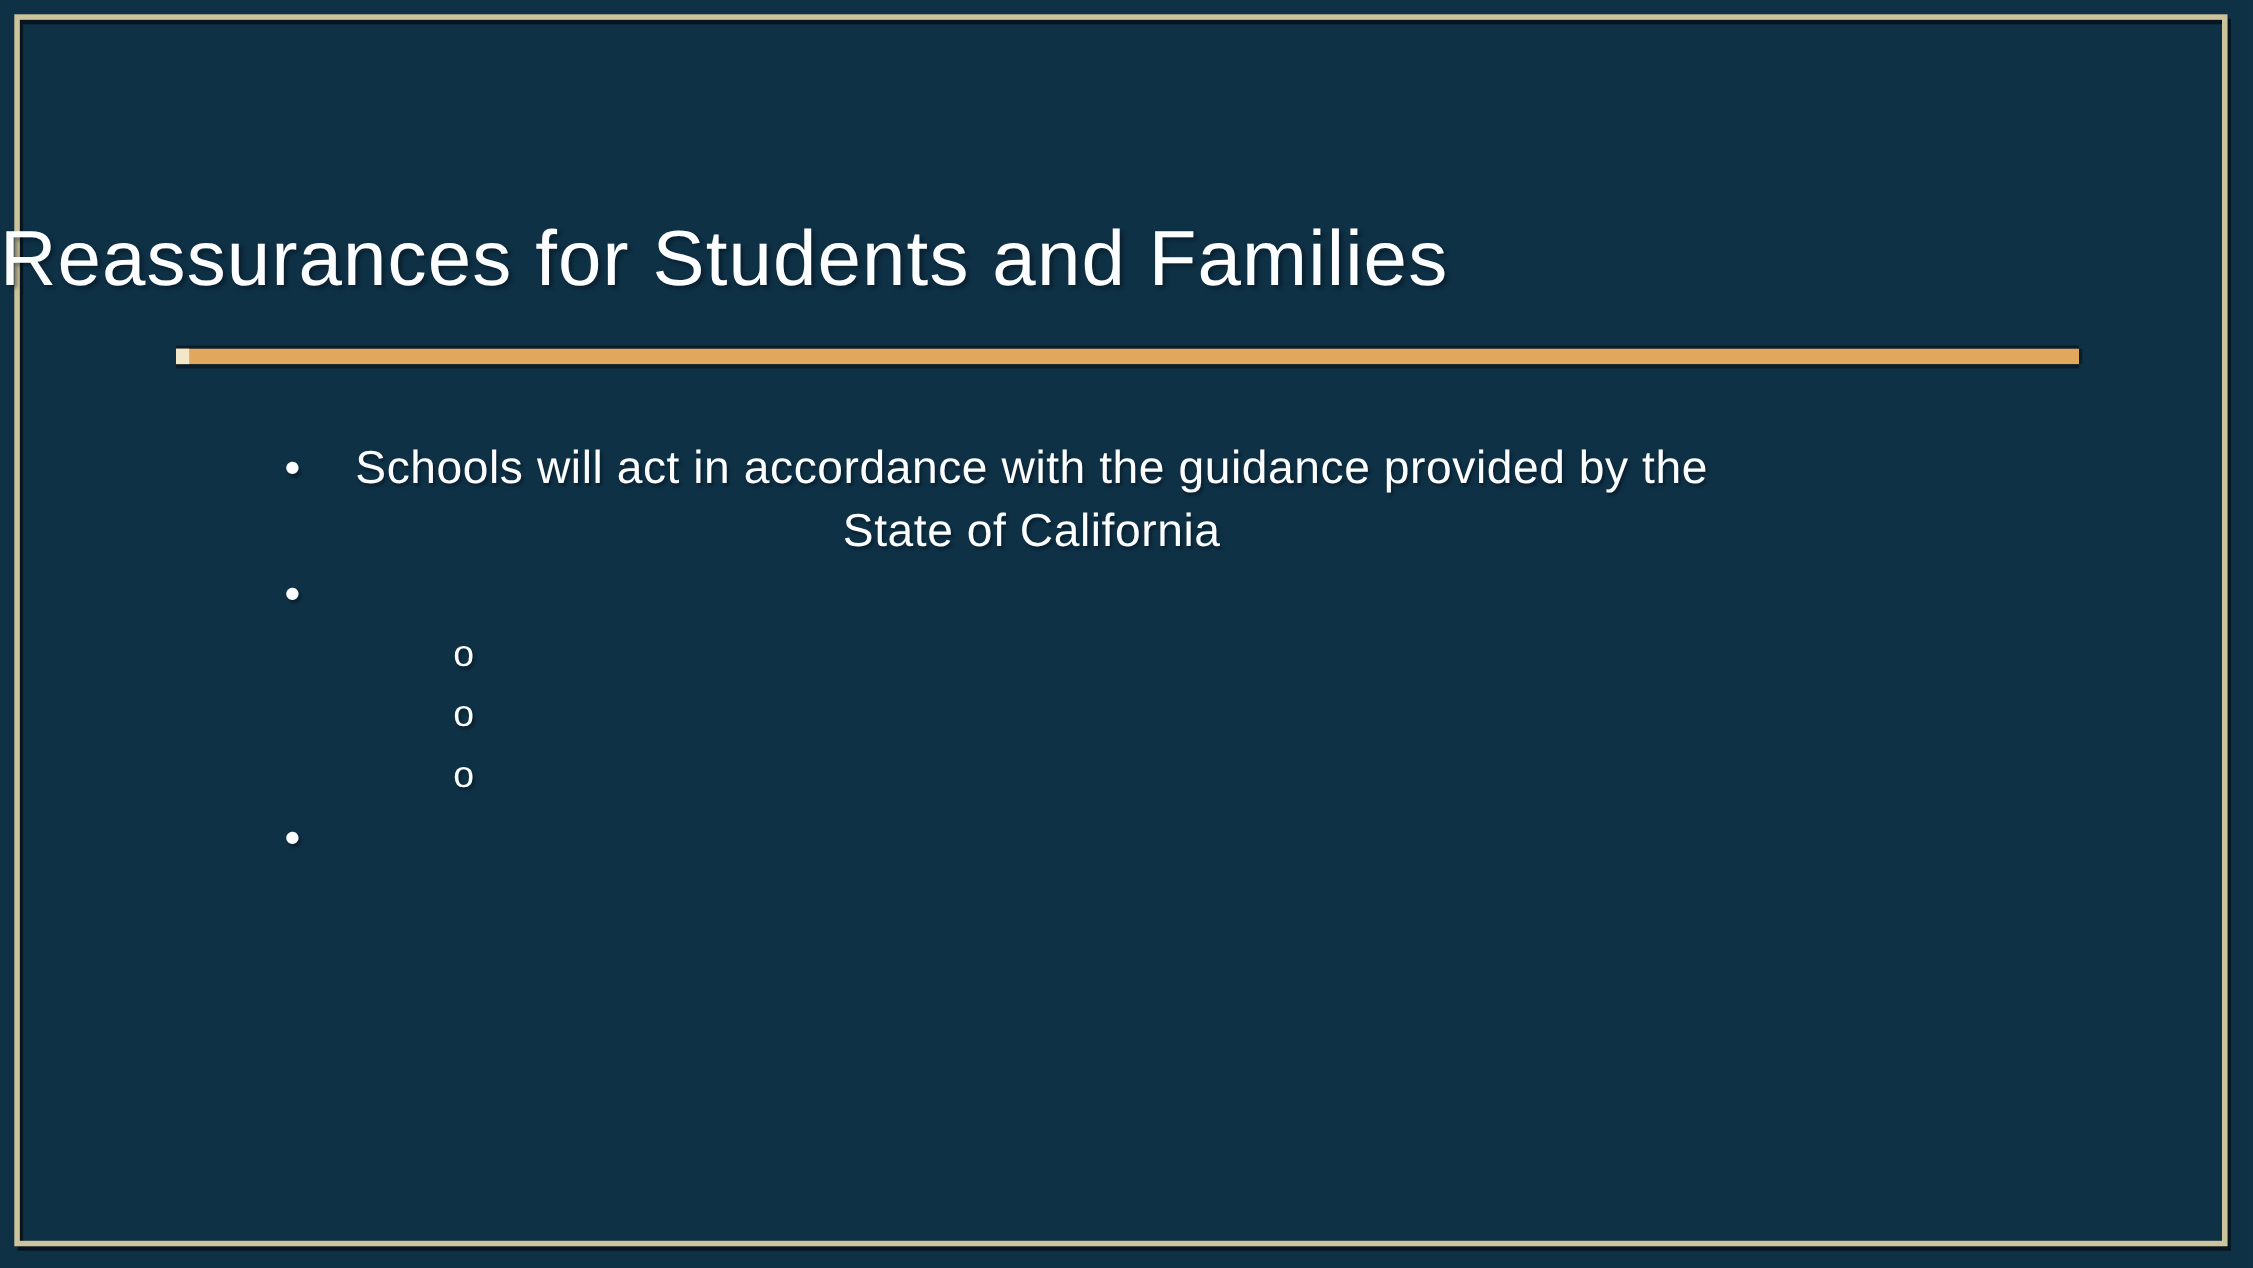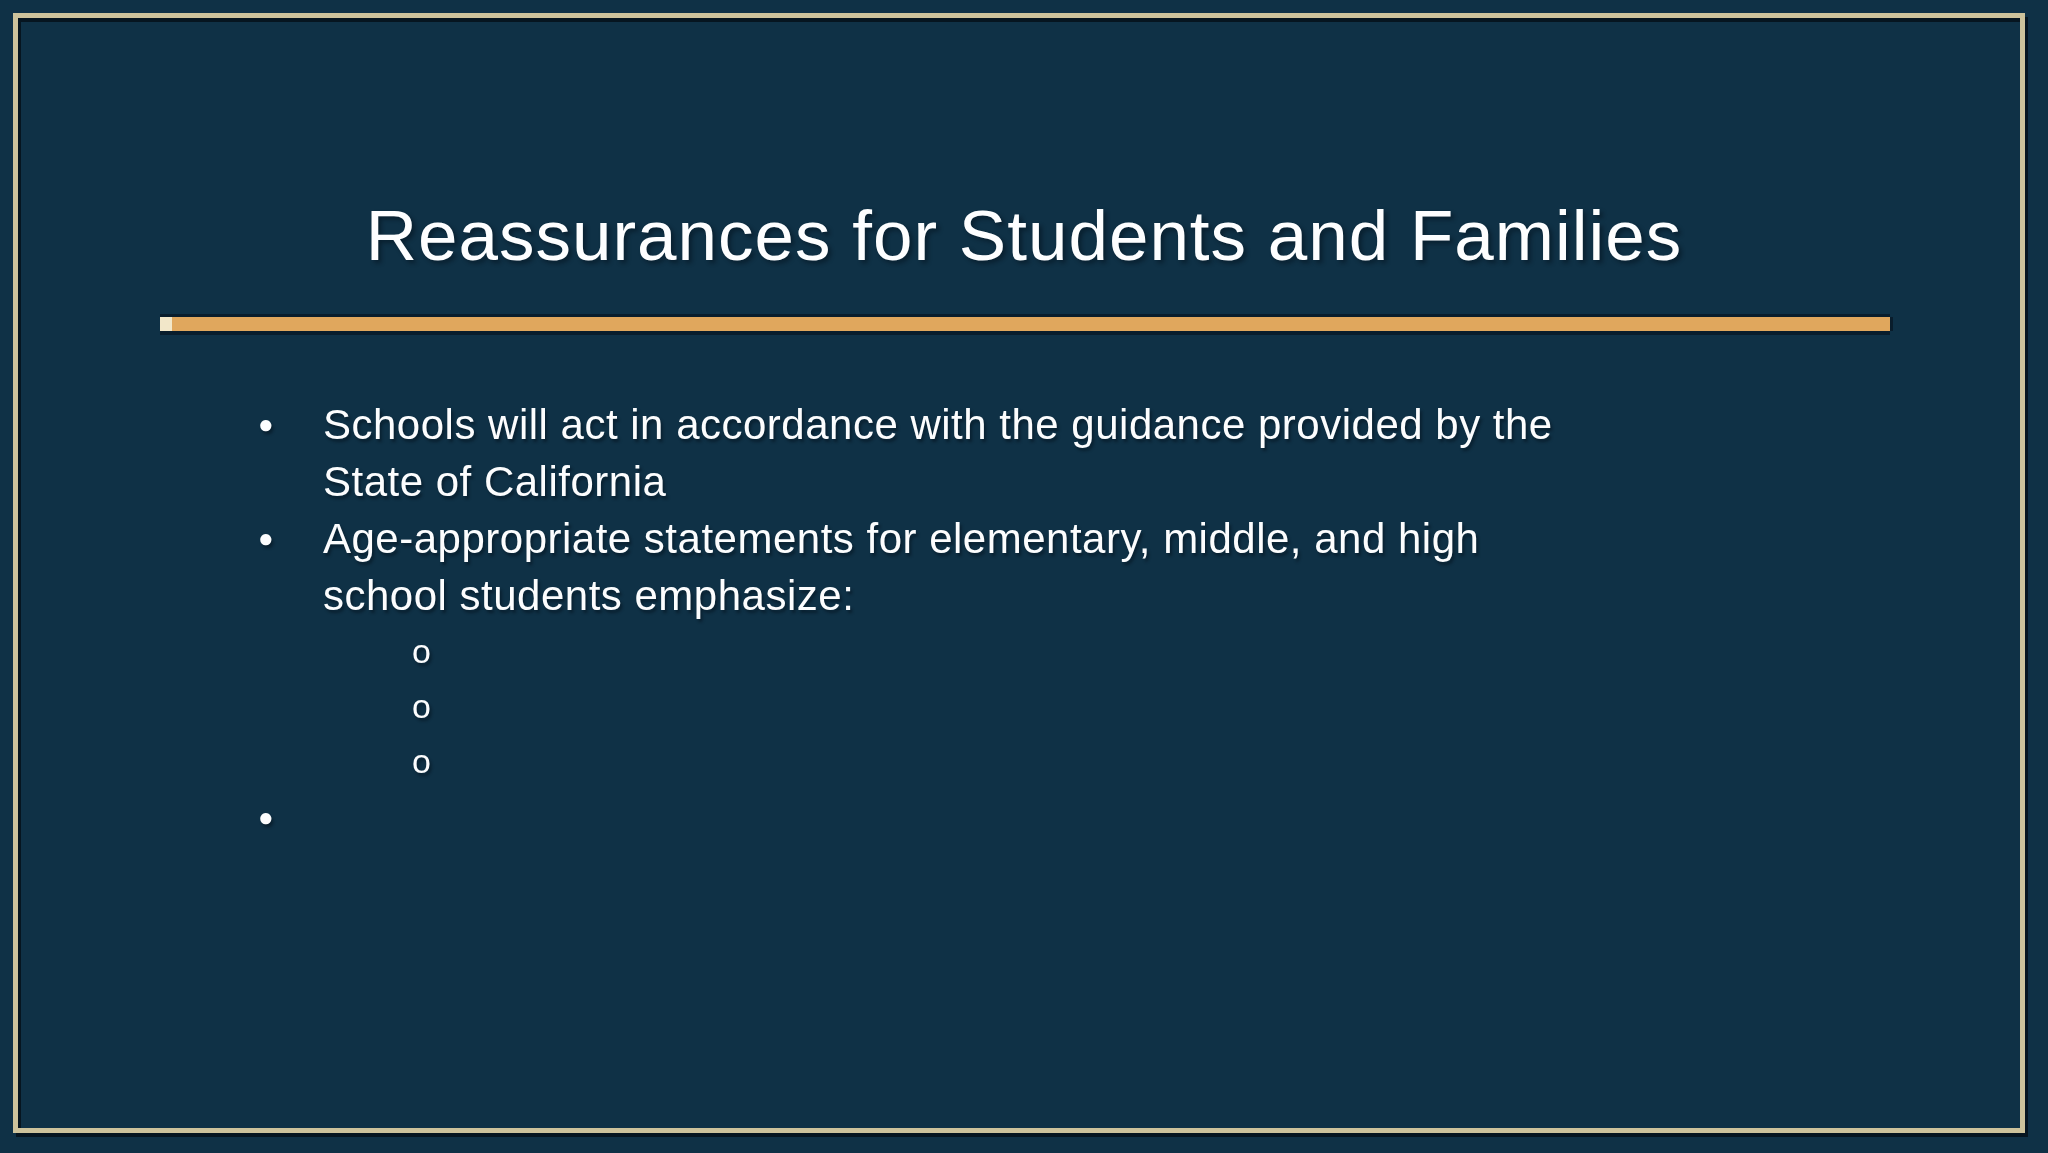--- a/index.html
+++ b/index.html
@@ -27,21 +27,20 @@
     box-shadow: 3px 4px 0 rgba(5, 17, 26, 0.85),
                 inset 3px 4px 0 rgba(5, 17, 26, 0.85);
     pointer-events: none;
   }
   .title {
     position: absolute;
     top: 200px;
     left: 0;
     width: 100%;
     margin: 0;
-    text-align: center;
     font-size: 71px;
     font-weight: 400;
     line-height: 1;
     letter-spacing: 1px;
     color: #fdfeff;
     text-shadow: 3px 3px 4px rgba(2, 12, 20, 0.45);
   }
   .divider {
     position: absolute;
     top: 317px;
@@ -71,20 +70,21 @@
   .item {
     display: flex;
     align-items: flex-start;
     font-size: 42px;
     line-height: 57px;
     letter-spacing: 0.5px;
     text-shadow: 2px 3px 3px rgba(2, 12, 20, 0.45);
   }
   .item .text {
     white-space: pre;      
+    text-align: center;
   }
   .item.lvl1 { margin-left: 252px; }
   .item.lvl1 .marker {
     flex: 0 0 71px;
     font-size: 26px;
     line-height: 57px;
     padding-left: 6px;
     box-sizing: border-box;
   }
   .item.lvl2 { margin-left: 406px; }
@@ -110,22 +110,20 @@
   <div class="bullets">
 
     <div class="item lvl1">
       <span class="marker">●</span>
       <span class="text">Schools will act in accordance with the guidance provided by the
 State of California</span>
     </div>
 
     <div class="item lvl1">
       <span class="marker">●</span>
-      <span class="text">Age-appropriate statements for elementary, middle, and high
-school students emphasize:</span>
     </div>
 
     <div class="item lvl2">
       <span class="marker">o</span>
     </div>
 
     <div class="item lvl2">
       <span class="marker">o</span>
     </div>
 

